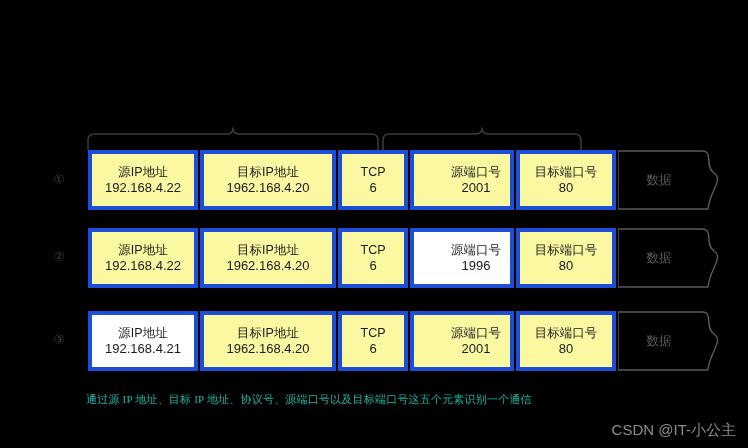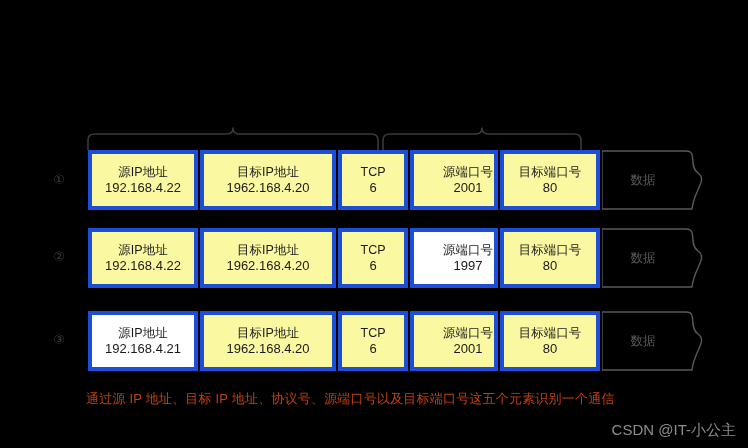--- a/index.html
+++ b/index.html
@@ -78,21 +78,21 @@
     line-height: 16px;
     white-space: nowrap;
   }
   .field.highlight { background: #ffffff; }
   .field .f-title { font-size: 12.5px; }
   .field .f-value { font-size: 13px; }
 
   .w-srcip  { width: 110px; }
   .w-dstip  { width: 136px; }
   .w-proto  { width: 70px; }
-  .w-sport  { width: 88px; padding-left: 28px; }
+  .w-sport  { width: 104px; padding-left: 28px; }
   .w-dport  { width: 100px; }
 
   
   .payload {
     position: relative;
     width: 108px;
     height: 60px;
     margin-left: 0px;
   }
   .payload svg { position: absolute; left: 0; top: 0; }
@@ -107,25 +107,26 @@
     color: #5b5b5b;
     font-size: 12.5px;
   }
 
   
   #caption {
     position: absolute;
     left: 86px;
     top: 390px;
     width: 600px;
-    color: #c2410c;
-    font-size: 13px;
+    color: #14b8a6;
+    font-size: 11px;
     line-height: 18px;
     white-space: nowrap;
     letter-spacing: .2px;
+    font-family: Liberation Serif, serif;
   }
 
   
   #watermark {
     position: absolute;
     right: 12px;
     top: 420px;
     color: #8d8d8d;
     font-size: 15px;
     line-height: 20px;
@@ -187,21 +188,21 @@
     <div class="field w-dstip">
       <span class="f-title">目标IP地址</span>
       <span class="f-value">1962.168.4.20</span>
     </div>
     <div class="field w-proto">
       <span class="f-title">TCP</span>
       <span class="f-value">6</span>
     </div>
     <div class="field w-sport highlight">
       <span class="f-title">源端口号</span>
-      <span class="f-value">1997</span>
+      <span class="f-value">1996</span>
     </div>
     <div class="field w-dport">
       <span class="f-title">目标端口号</span>
       <span class="f-value">80</span>
     </div>
     <div class="payload">
       <svg width="108" height="60" viewBox="0 0 108 60">
         <path d="M0,1 L84,1 C96,1 86,16 96,23 C106,30 92,40 90,59 L0,59 Z" fill="#000000" stroke="#5a5a5a" stroke-width="1.4" stroke-linejoin="round"></path>
       </svg>
       <div class="p-text">数据</div>

